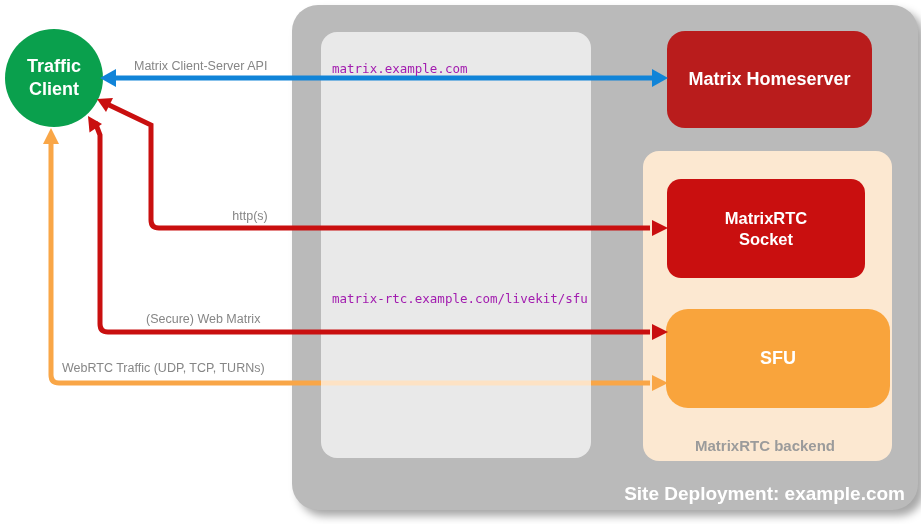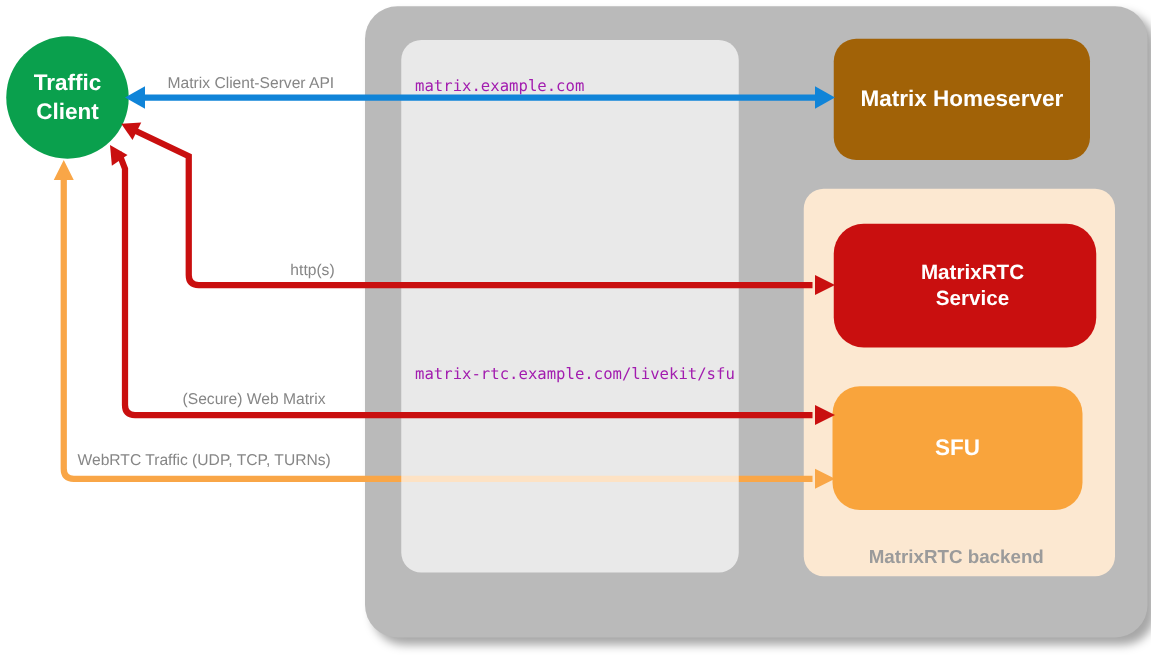--- a/index.html
+++ b/index.html
@@ -28,28 +28,28 @@
   .node {
     display:flex; align-items:center; justify-content:center; text-align:center;
     color:#ffffff; font-weight:bold; z-index:5;
   }
   .client-circle {
     left:5px; top:29px; width:98px; height:98px; border-radius:50%;
     background:#0aa04d; font-size:18px; line-height:23px;
   }
   .homeserver {
     left:667px; top:31px; width:205px; height:97px;
-    background:#a16207; border-radius:18px; font-size:18px;
+    background:#b91c1c; border-radius:18px; font-size:18px;
   }
   .auth {
     left:667px; top:179px; width:198px; height:99px;
-    background:#c90f0f; border-radius:24px; font-size:16.5px; line-height:21px;padding-left:12px;
+    background:#c90f0f; border-radius:14px; font-size:16.5px; line-height:21px;
   }
   .sfu {
-    left:666px; top:309px; width:200px; height:99px;
+    left:666px; top:309px; width:224px; height:99px;
     background:#f9a43c; border-radius:22px; font-size:18px;
   }
 
   
   .lines { left:0; top:0; width:921px; height:524px; pointer-events:none; }
   .lines-under { z-index:3; }   
   .lines-over  { z-index:6; }
 
   
   .lbl { z-index:7; white-space:nowrap; }
@@ -99,21 +99,21 @@
     </div>
   </div>
 
   <div class="abs node homeserver">
     <div>Matrix Homeserver</div>
   </div>
 
   <div class="abs node auth">
     <div>
       <div>MatrixRTC</div>
-      <div>Service</div>
+      <div>Socket</div>
     </div>
   </div>
 
   <div class="abs node sfu">
     <div>SFU</div>
   </div>
 
   <svg class="abs lines lines-over" viewBox="0 0 921 524" xmlns="http://www.w3.org/2000/svg">
 
     <path d="M 110 78 L 657 78" fill="none" stroke="#1084d8" stroke-width="5"></path>
@@ -132,14 +132,15 @@
   <div class="abs lbl conn-label api-label">Matrix Client-Server API</div>
   <div class="abs lbl conn-label https-label">http(s)</div>
   <div class="abs lbl conn-label ws-label">(Secure) Web Matrix</div>
   <div class="abs lbl conn-label webrtc-label">WebRTC Traffic (UDP, TCP, TURNs)</div>
 
   <div class="abs lbl route-label route-cs">matrix.example.com</div>
   <div class="abs lbl route-label route-sfu">matrix-rtc.example.com/livekit/sfu</div>
 
   <div class="abs lbl group-label backend-label">MatrixRTC backend</div>
 
+  <div class="abs deployment-title">Site Deployment: example.com</div>
 
 </div>
 
 </body></html>

